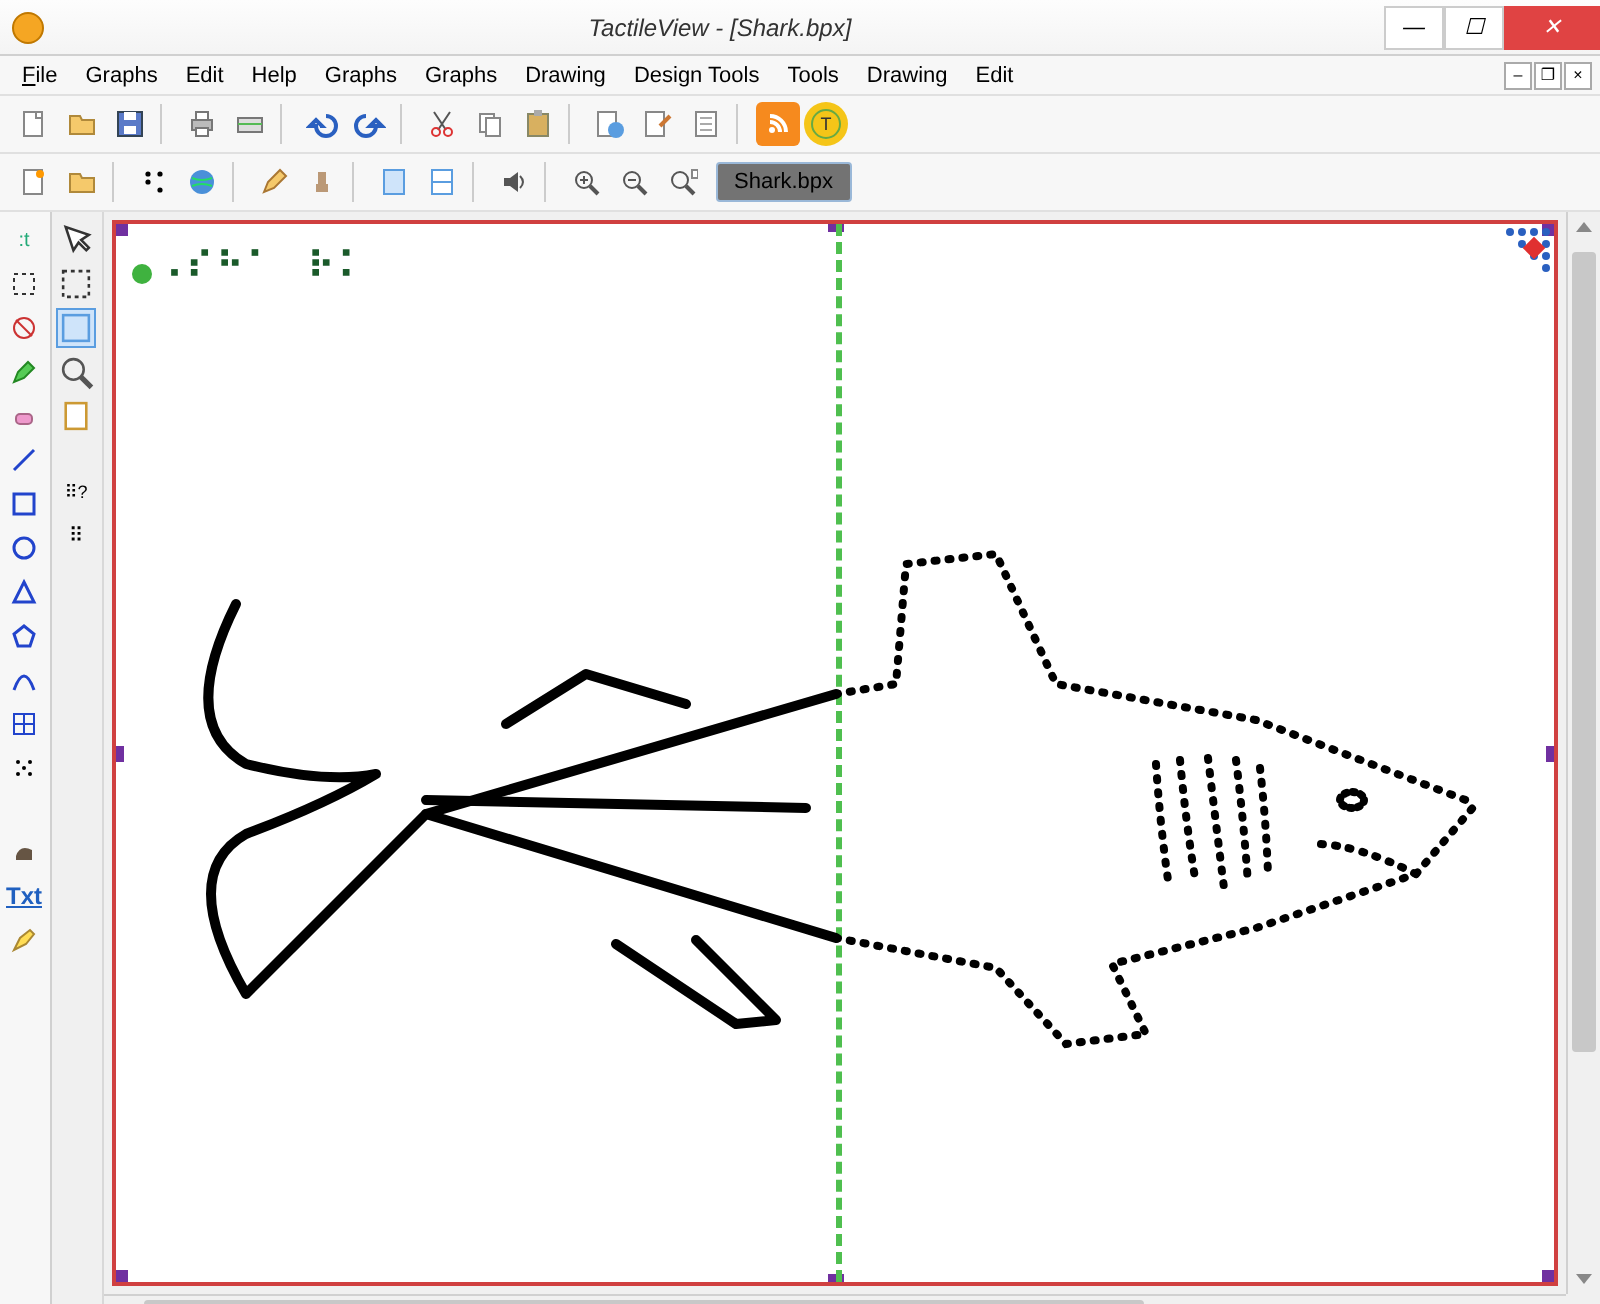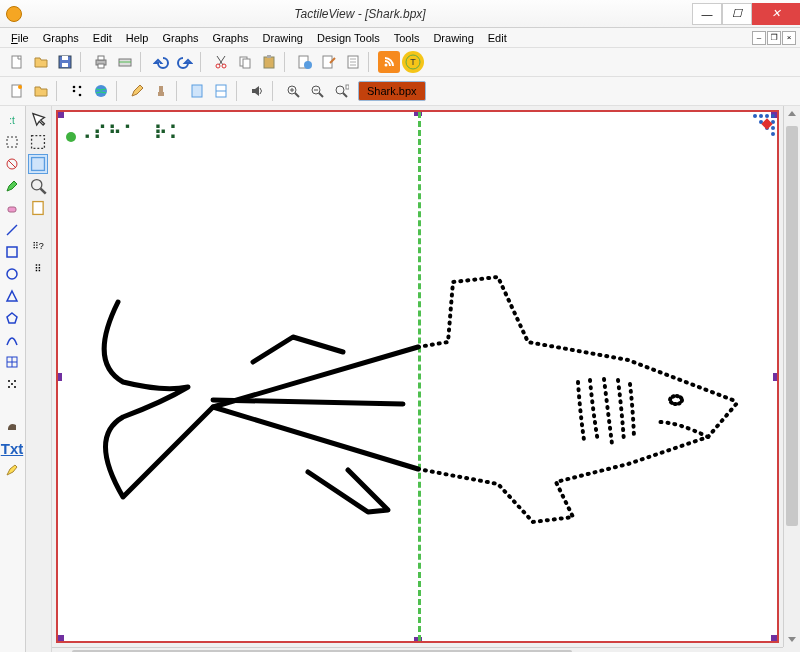--- a/index.html
+++ b/index.html
@@ -17,28 +17,28 @@
   .menubar { height: 20px; background: #f7f7f7; display: flex; align-items: center; padding: 0 4px; border-bottom: 1px solid #e0e0e0; position: relative; }
   .menubar .menu-item { padding: 2px 7px; cursor: default; }
   .menubar .menu-item u { text-decoration: underline; }
   .menubar .mdi-btns { position: absolute; right: 4px; display: flex; gap: 1px; }
   .mdi-btn { width: 14px; height: 14px; border: 1px solid #aaa; background: #fff; font-size: 8px; display:flex; align-items:center; justify-content:center; }
   
   .toolbar { background: #f7f7f7; padding: 3px 6px; display: flex; align-items: center; gap: 2px; border-bottom: 1px solid #e0e0e0; flex-wrap: wrap; min-height: 28px; }
   .tb-btn { width: 22px; height: 22px; display: inline-flex; align-items: center; justify-content: center; border: 1px solid transparent; border-radius: 2px; }
   .tb-sep { width: 6px; height: 20px; border-left: 1px solid #ccc; margin: 0 2px; }
   .tb-btn svg { width: 16px; height: 16px; }
-  .file-tab { height: 20px; padding: 0 8px; border: 1px solid #9ab8d8; background: #c2410c; font-size: 11px; display:flex; align-items:center; margin-left: 4px; border-radius: 2px;}
+  .file-tab { height: 20px; padding: 0 8px; border: 1px solid #9ab8d8; background: #737373; font-size: 11px; display:flex; align-items:center; margin-left: 4px; border-radius: 2px;}
   
   .main-area { display: flex; height: 558px; background: #f0f0f0; }
   
   .left-tools { width: 26px; background: #f7f7f7; border-right: 1px solid #d0d0d0; display: flex; flex-direction: column; padding: 4px 2px; gap: 2px; }
   .lt-btn { width: 20px; height: 20px; display: flex; align-items: center; justify-content: center; border: 1px solid transparent; }
   .lt-btn svg { width: 14px; height: 14px; }
-  .lt-txt { font-size: 15px; color: #2060c0; font-weight: bold; text-decoration: underline; }
+  .lt-txt { font-size: 12px; color: #2060c0; font-weight: bold; text-decoration: underline; }
   
   .second-tools { width: 26px; background: #f0f0f0; border-right: 1px solid #d8d8d8; display: flex; flex-direction: column; padding: 4px 2px; gap: 2px; }
   .st-btn { width: 20px; height: 20px; display: flex; align-items: center; justify-content: center; border: 1px solid transparent; }
   .st-btn.sel { border:1px solid #5a9de0; background:#cfe4fa; }
   
   .canvas-wrap { flex: 1; background: #f0f0f0; position: relative; overflow: hidden; }
   .canvas-scroll-v { position: absolute; right: 0; top: 0; bottom: 17px; width: 17px; background: #f0f0f0; border-left: 1px solid #d0d0d0; }
   .canvas-scroll-v .thumb { position: absolute; left: 2px; right: 2px; top: 20px; height: 400px; background: #c8c8c8; border-radius: 2px; }
   .canvas-scroll-h { position: absolute; left: 0; right: 17px; bottom: 0; height: 17px; background: #f0f0f0; border-top: 1px solid #d0d0d0; }
   .canvas-scroll-h .thumb { position: absolute; top: 2px; bottom: 2px; left: 20px; width: 500px; background: #c8c8c8; border-radius: 2px; }

